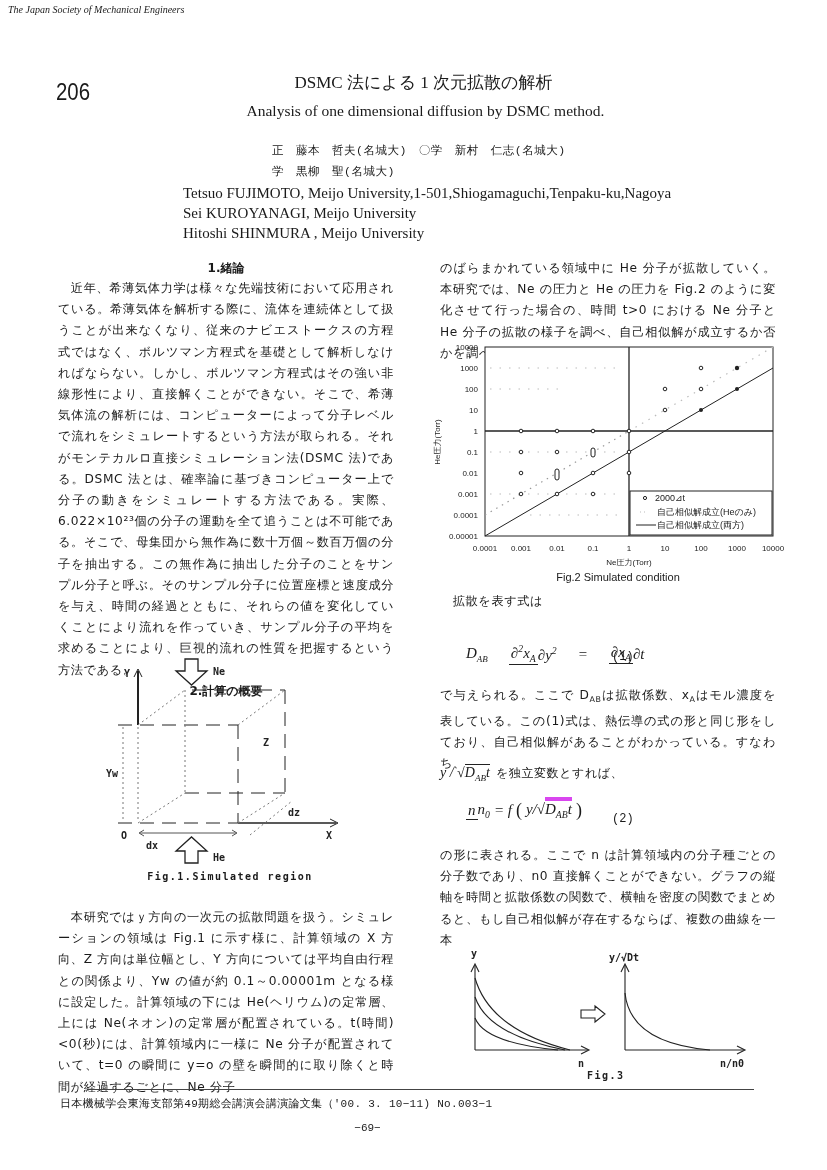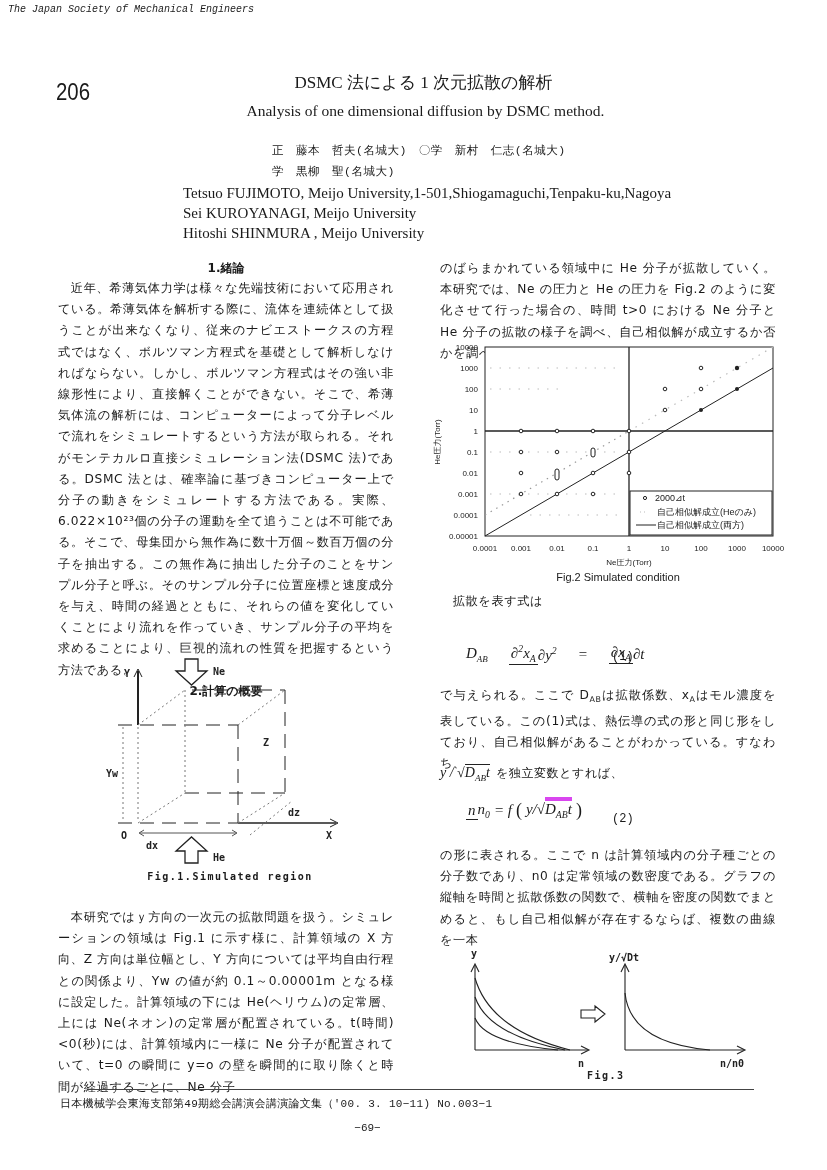--- a/index.html
+++ b/index.html
@@ -1,19 +1,19 @@
 <!DOCTYPE html>
 <html><head>
 <meta charset="utf-8">
 <style>
   html, body { margin: 0; padding: 0; background: #ffffff; }
   body { width: 827px; height: 1170px; position: relative; overflow: hidden; color: #1a1a1a;
          font-family: "DejaVu Serif", serif; }
   .abs { position: absolute; }
-  .mono-it { font-family: Liberation Mono, monospace; font-style: italic; font-size: 10px; }
+  .mono-it { font-family: Liberation Serif, serif; font-style: italic; font-size: 10px; }
   .serif { font-family: "Liberation Serif", serif; }
   .sans { font-family: "Liberation Sans", sans-serif; }
   .jp { font-family: Liberation Mono, monospace; }
   .body-text { font-family: "DejaVu Sans", sans-serif; font-size: 12.2px; line-height: 21.2px; letter-spacing: 0.6px; text-align: justify; }
   .body-text p { margin: 0; }
   .sec-head { font-family: "DejaVu Sans", sans-serif; font-weight: bold; font-size: 12px; text-align: center; line-height: 20px; }
   .fig-cap { font-family: "Liberation Sans", sans-serif; font-size: 11px; text-align: center; }
   .fig-cap-mono { font-family: "DejaVu Sans Mono", monospace; font-size: 10px; letter-spacing: 1.5px; text-align: center; font-weight: bold; }
   .eq { font-family: "Liberation Serif", serif; font-style: italic; }
   sub, sup { font-size: 0.65em; }
@@ -228,21 +228,21 @@
       <span>n<sub>0</sub></span>
     </span>
   <span>= f</span>
   <span style="font-size:18px; font-style:normal;">(</span>
     <span>y/√<span style="border-top:4px solid #d946ef;">D<sub>AB</sub>t</span></span>
     <span style="font-size:18px; font-style:normal;">)</span>
 </div>
 <div class="abs jp" style="left:612px; top:812px; font-size:12px;">(2)</div>
 
 <div class="abs body-text" style="left:440px; top:845px; width:336px;">
-  <p>の形に表される。ここで n は計算領域内の分子種ごとの分子数であり、n0 は定常領域の数密度である。グラフの縦軸を時間と拡散係数の関数で、横軸を密度の関数でまとめると、もし自己相似解が存在するならば、複数の曲線を一本</p>
+  <p>の形に表される。ここで n は計算領域内の分子種ごとの分子数であり、n0 直接解くことができない。グラフの縦軸を時間と拡散係数の関数で、横軸を密度の関数でまとめると、もし自己相似解が存在するならば、複数の曲線を一本</p>
 </div>
 
 <div class="abs" style="left:440px; top:935px; width:360px; height:150px;">
   <svg width="360" height="150" viewBox="0 0 360 150">
     <g stroke="#222" fill="none" stroke-width="1.1">
 
       <line x1="35" y1="115" x2="35" y2="30"></line>
       <polyline points="31,37 35,29 39,37"></polyline>
       <line x1="35" y1="115" x2="148" y2="115"></line>
       <polyline points="141,111 149,115 141,119"></polyline>

